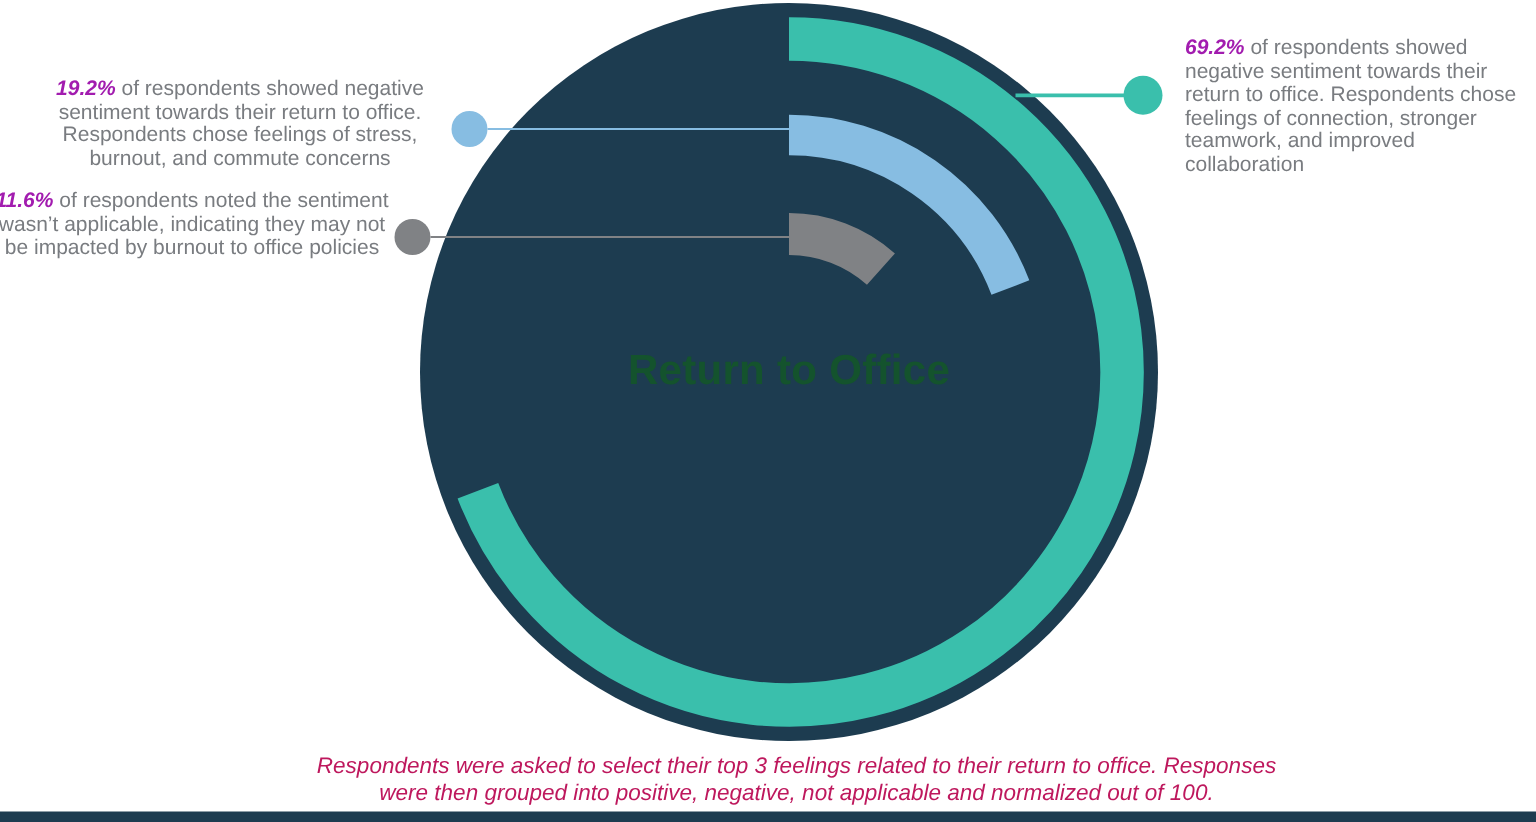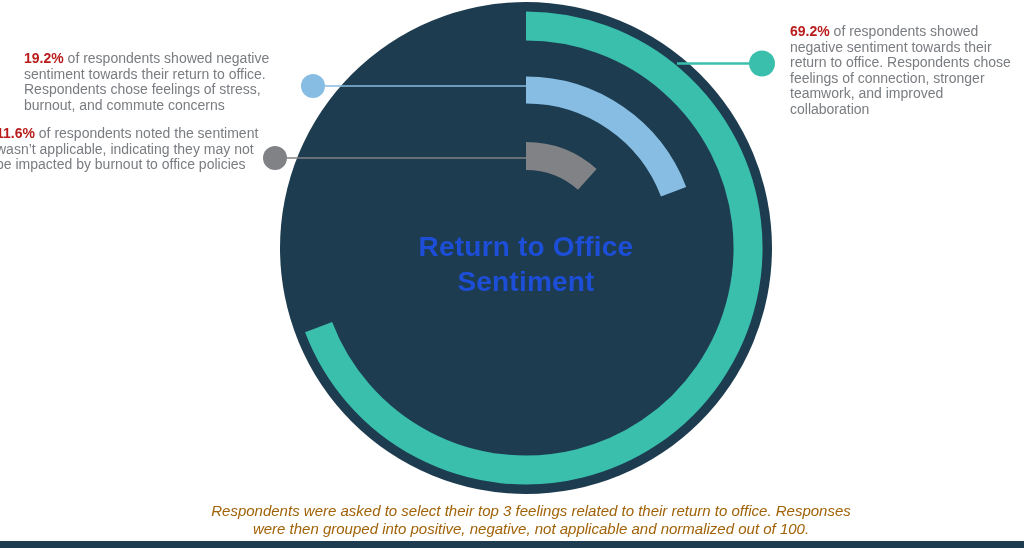--- a/index.html
+++ b/index.html
@@ -13,53 +13,54 @@
   }
   #chart-svg { position: absolute; left: 0; top: 0; }
 
   .ann {
     position: absolute;
     font-size: 14px;
     line-height: 15.5px;
     color: #797c80;
   }
   .ann b {
-    color: #b91c1c;
+    color: #a21caf;
     font-weight: bold;
+    font-style: italic;
   }
-  .ann-right-align { text-align: left; }
+  .ann-right-align { text-align: center; }
   .ann-left-align  { text-align: left; }
 
   #ann-negative { top: 51px;  right: 728px; width: 272px; }
   #ann-na       { top: 126px; right: 764px; width: 264px; }
   #ann-positive { top: 24px;  left: 790px;  width: 228px; }
 
   #center-title {
     position: absolute;
     left: 326px;
     top: 229px;
     width: 400px;
     text-align: center;
-    color: #1d4ed8;
+    color: #14532d;
     font-weight: bold;
     font-size: 28px;
     line-height: 35px;
     letter-spacing: 0.2px;
   }
 
   #caption {
     position: absolute;
     left: 211px;
     top: 502px;
     width: 640px;
     text-align: center;
     font-style: italic;
     font-size: 15px;
     line-height: 17.5px;
-    color: #a16207;
+    color: #be185d;
   }
 
   #bottom-bar {
     position: absolute;
     left: 0;
     top: 541px;
     width: 1024px;
     height: 7px;
     background: #1d3c50;
   }
@@ -97,20 +98,19 @@
     <span>of respondents noted the sentiment wasn’t applicable, indicating they may not be impacted by burnout to office policies</span>
   </div>
 
   <div id="ann-positive" class="ann ann-left-align">
     <b>69.2%</b>
     <span>of respondents showed negative sentiment towards their return to office. Respondents chose feelings of connection, stronger teamwork, and improved collaboration</span>
   </div>
 
   <div id="center-title">
     <div>Return to Office</div>
-    <div>Sentiment</div>
   </div>
 
   <div id="caption">Respondents were asked to select their top 3 feelings related to their return to office. Responses were then grouped into positive, negative, not applicable and normalized out of 100.</div>
 
   <div id="bottom-bar" style="background: rgb(29, 60, 80);"></div>
 
 </div>
 
 </body></html>

